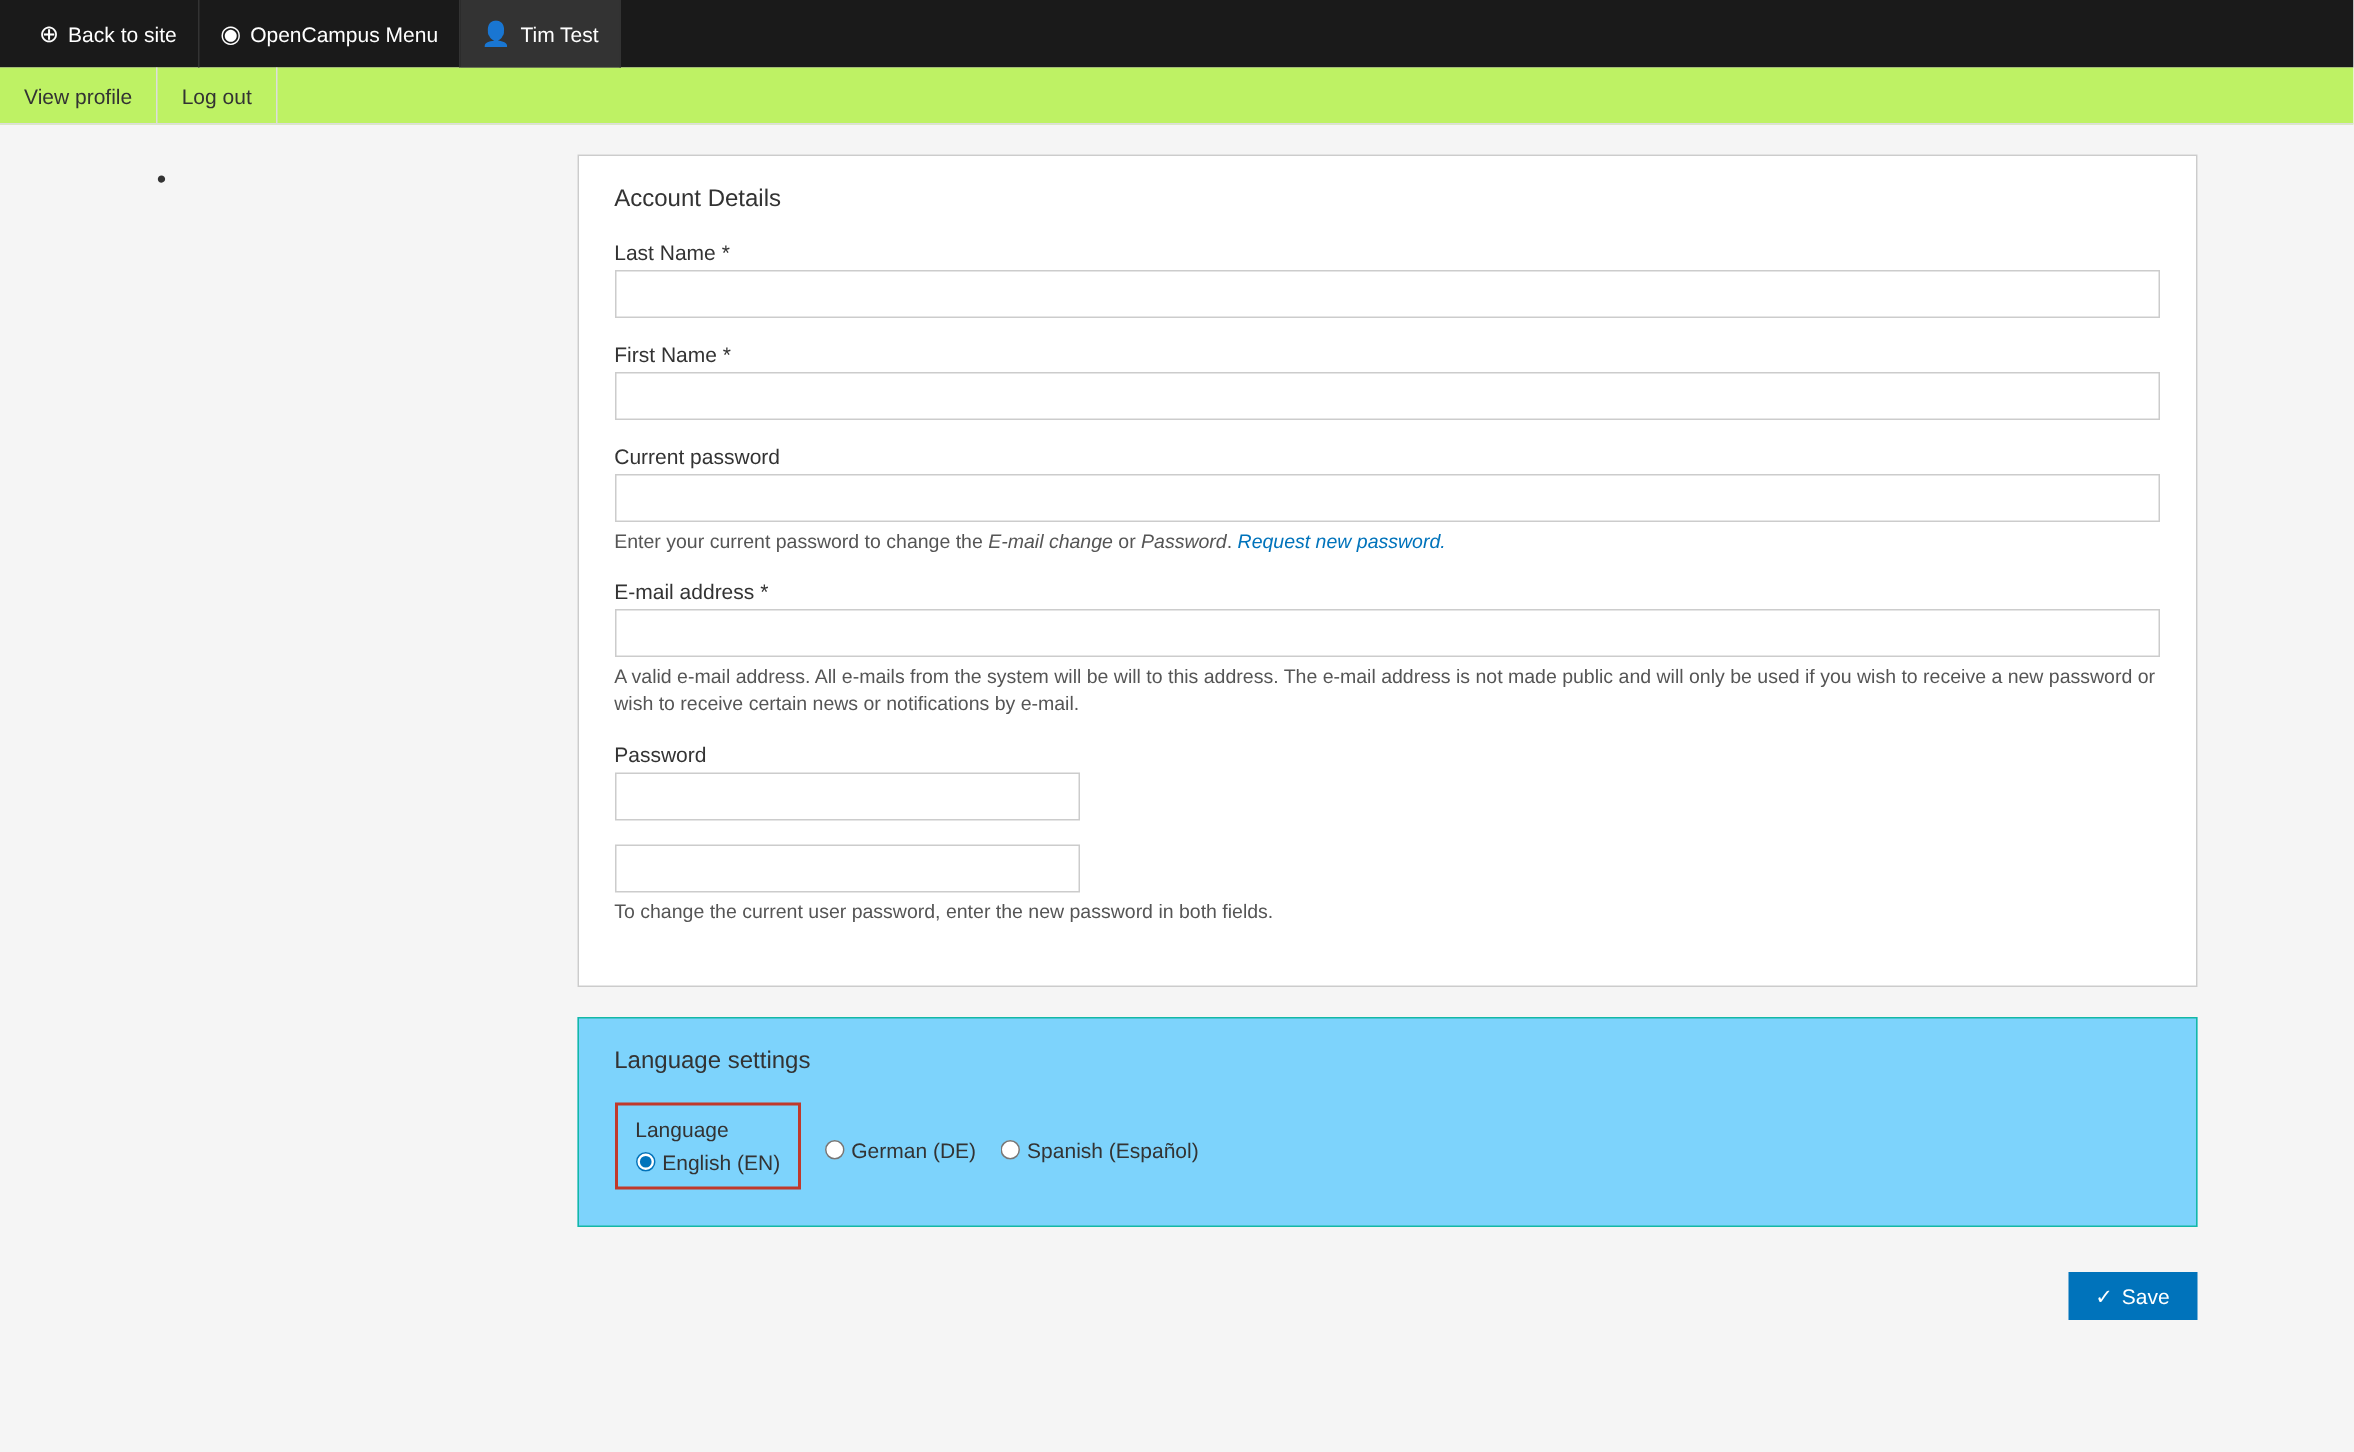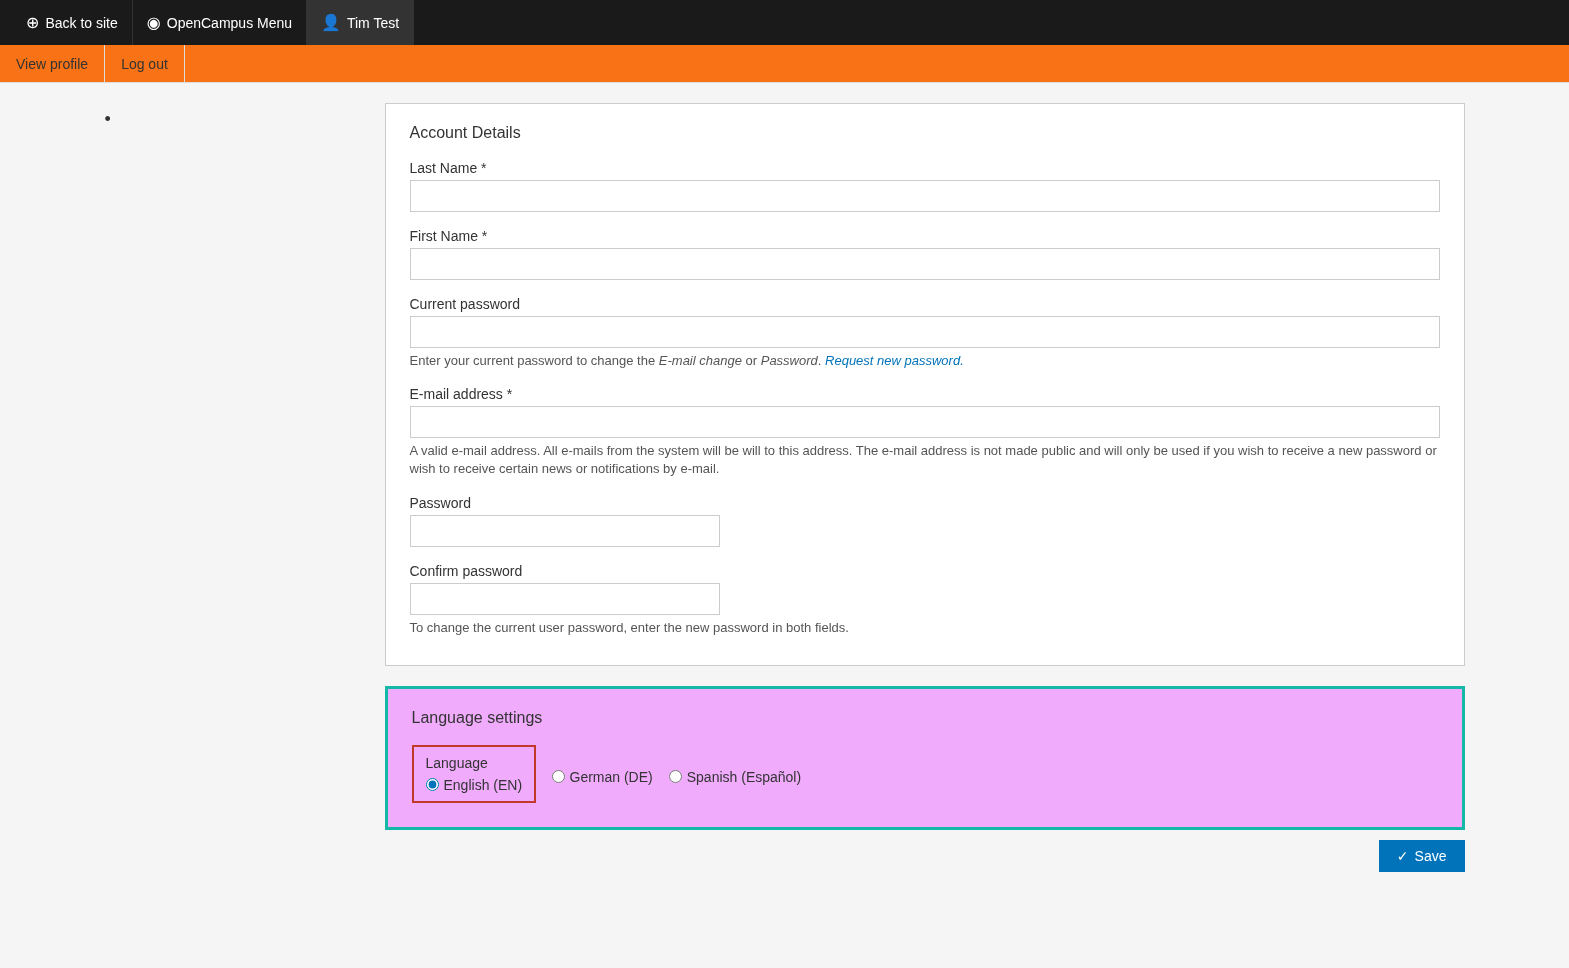--- a/index.html
+++ b/index.html
@@ -27,21 +27,21 @@
       border-right: 1px solid #333;
     }
     .top-nav-item:first-child { border-left: none; }
     .top-nav-item .nav-icon { font-size: 16px; }
     .top-nav-item.active-user {
       background: #333;
     }
 
     
     .secondary-nav {
-      background: #f97316;
+      background: #bef264;
       border-bottom: 1px solid #ddd;
       display: flex;
       align-items: stretch;
       height: 38px;
     }
     .secondary-nav-item {
       display: flex;
       align-items: center;
       padding: 0 16px;
       cursor: pointer;
@@ -77,21 +77,21 @@
 
     .form-area {
       flex: 1;
     }
 
     
     .section-block {
       background: #fff;
       border: 1px solid #ccc;
       margin-bottom: 20px;
-      padding: 20px 24px 12px 24px;
+      padding: 20px 24px 24px 24px;
     }
 
     .section-title {
       font-size: 16px;
       font-weight: normal;
       color: #333;
       margin-bottom: 18px;
       padding-bottom: 0;
     }
 
@@ -137,23 +137,24 @@
     }
 
     .form-help a {
       color: #0073bb;
       text-decoration: none;
       font-style: italic;
     }
 
     
     .language-section {
-      background: #f0abfc;
-      border: 3px solid #14b8a6;
+      background: #7dd3fc;
+      border: 1px solid #14b8a6;
       padding: 20px 24px 24px 24px;
+      margin-bottom: 20px;
     }
 
     .language-row {
       display: flex;
       align-items: flex-start;
       gap: 0;
     }
 
     .language-label-col {
       width: 140px;
@@ -280,21 +281,20 @@
           <input type="email" class="form-input" value="" style="">
           <div class="form-help">A valid e-mail address. All e-mails from the system will be will to this address. The e-mail address is not made public and will only be used if you wish to receive a new password or wish to receive certain news or notifications by e-mail.</div>
         </div>
 
         <div class="form-group">
           <label class="form-label">Password</label>
           <input type="password" class="form-input-half" value="" style="">
         </div>
 
         <div class="form-group">
-          <label class="form-label">Confirm password</label>
           <input type="password" class="form-input-half" value="" style="">
           <div class="form-help">To change the current user password, enter the new password in both fields.</div>
         </div>
       </div>
 
       <div class="language-section">
         <h2 class="section-title">Language settings</h2>
 
         <div class="language-row">
           <div class="language-label-col">

